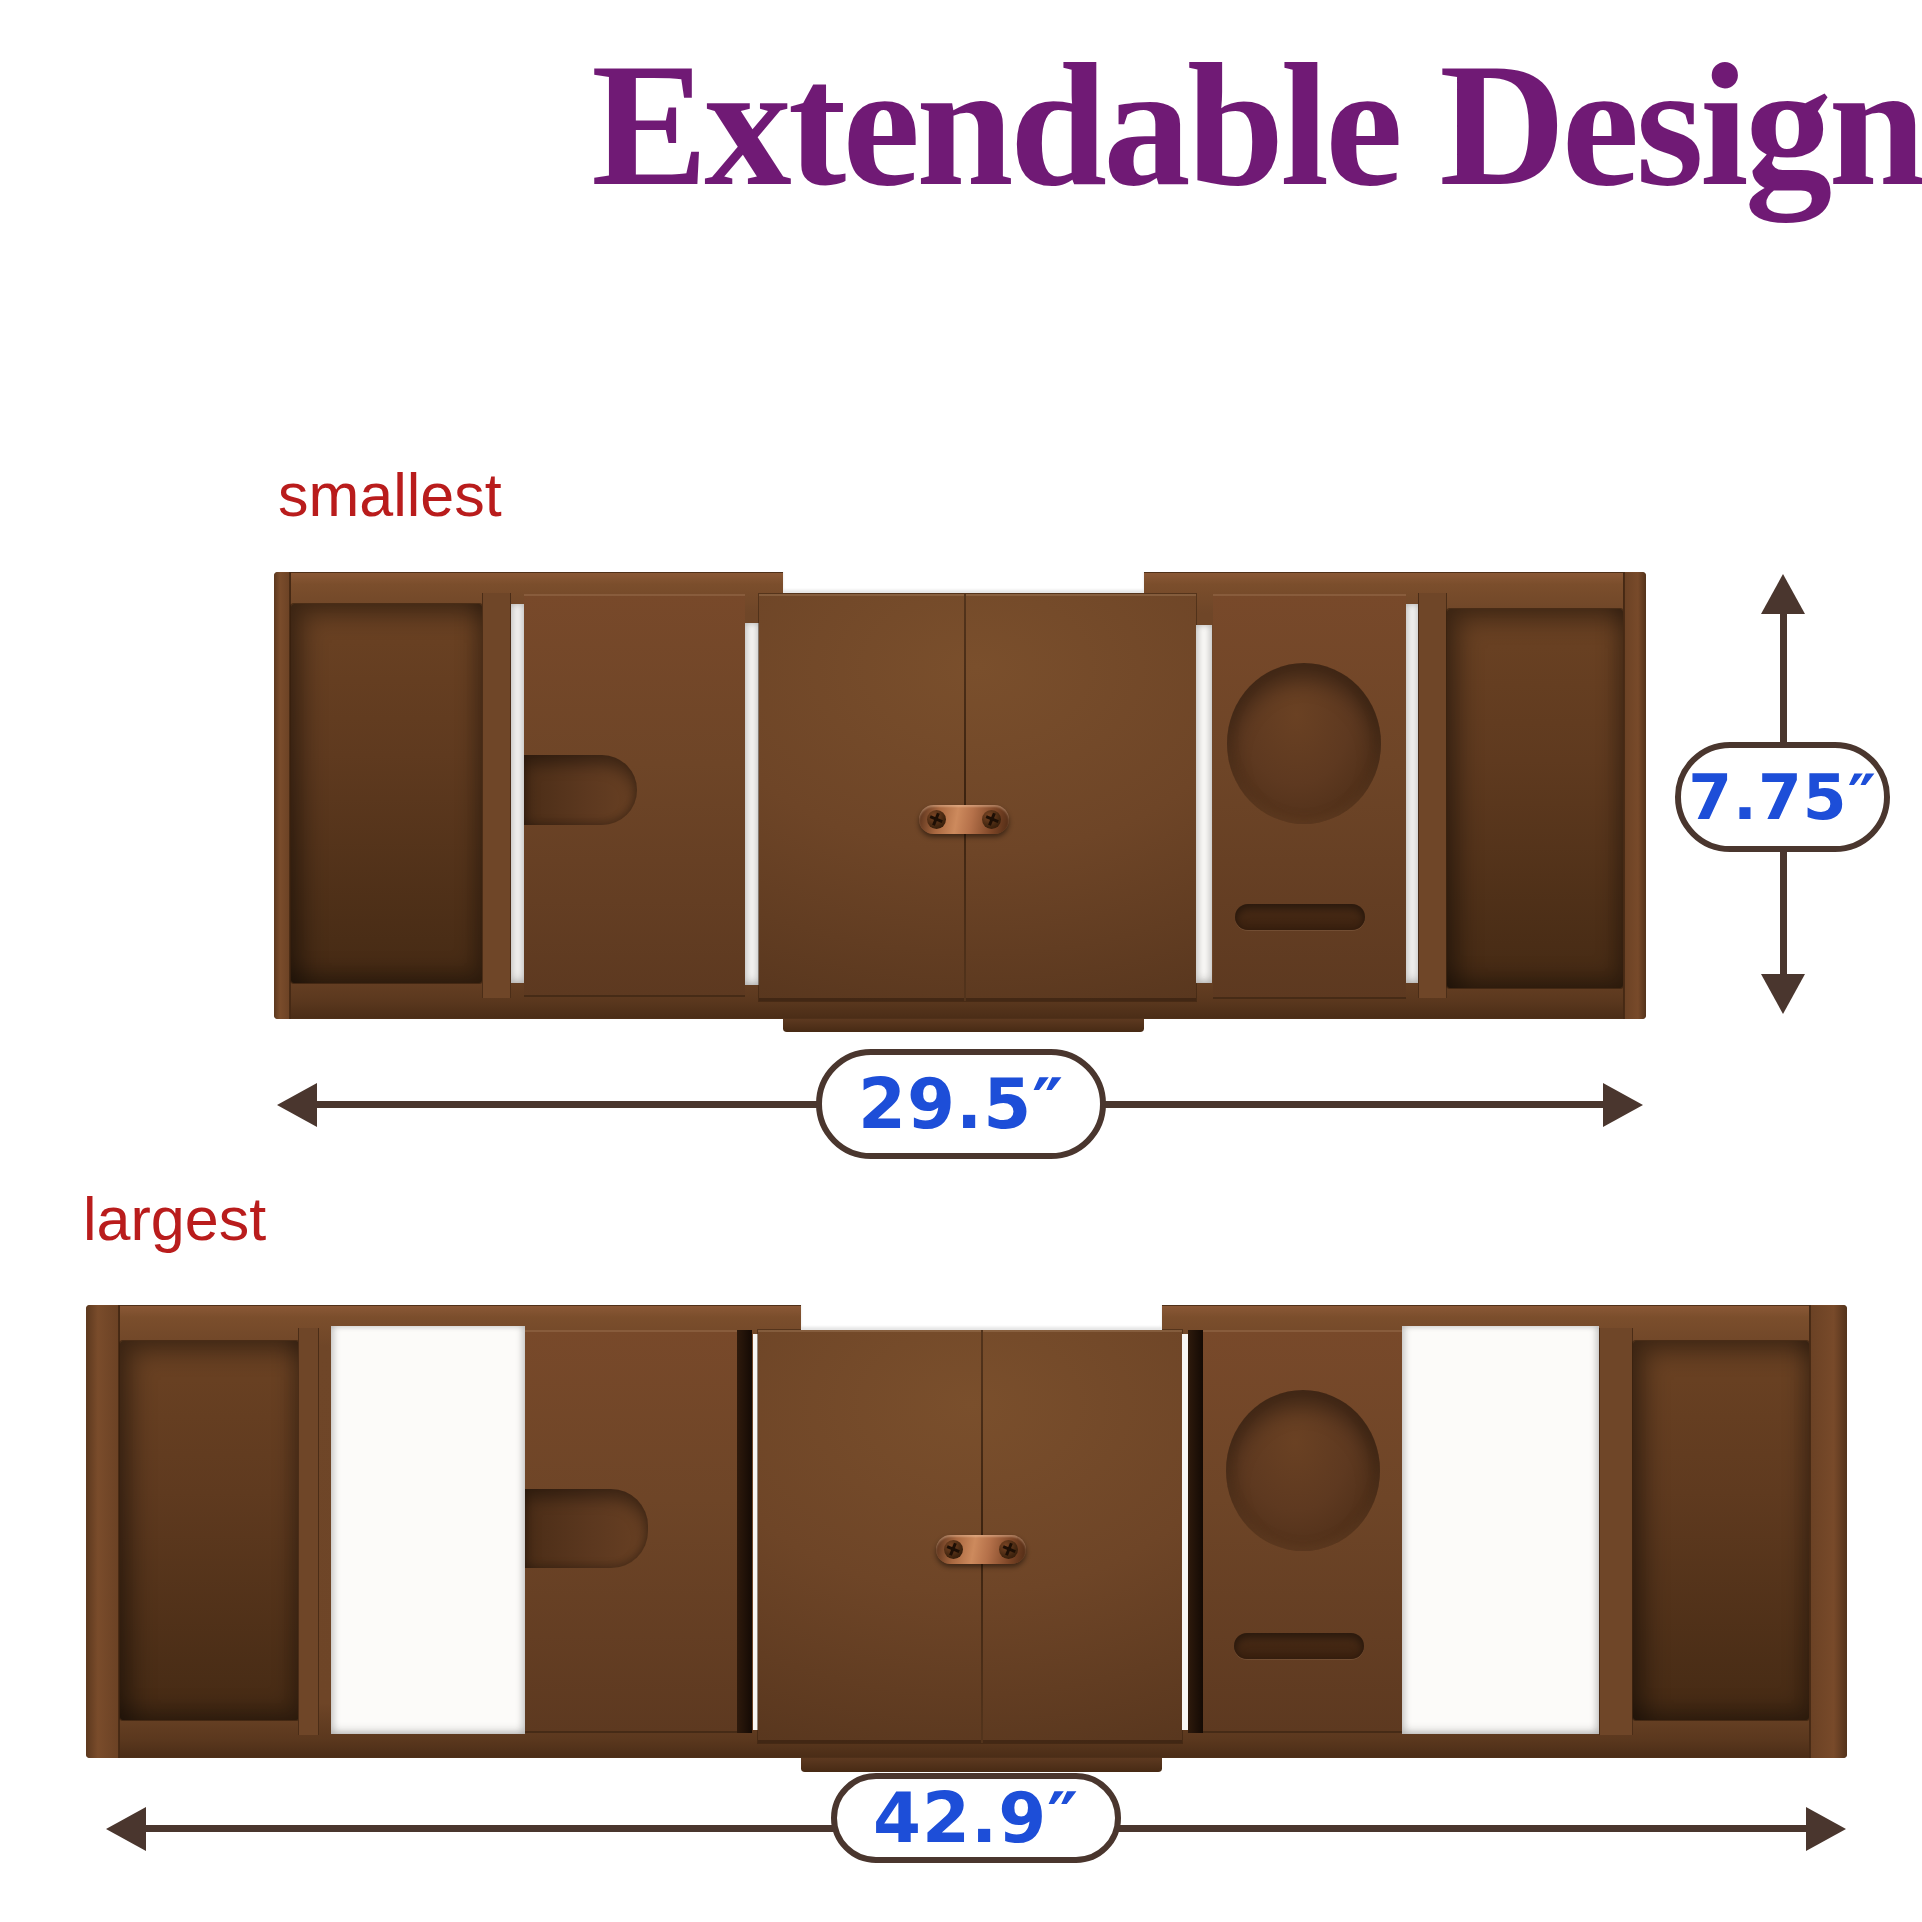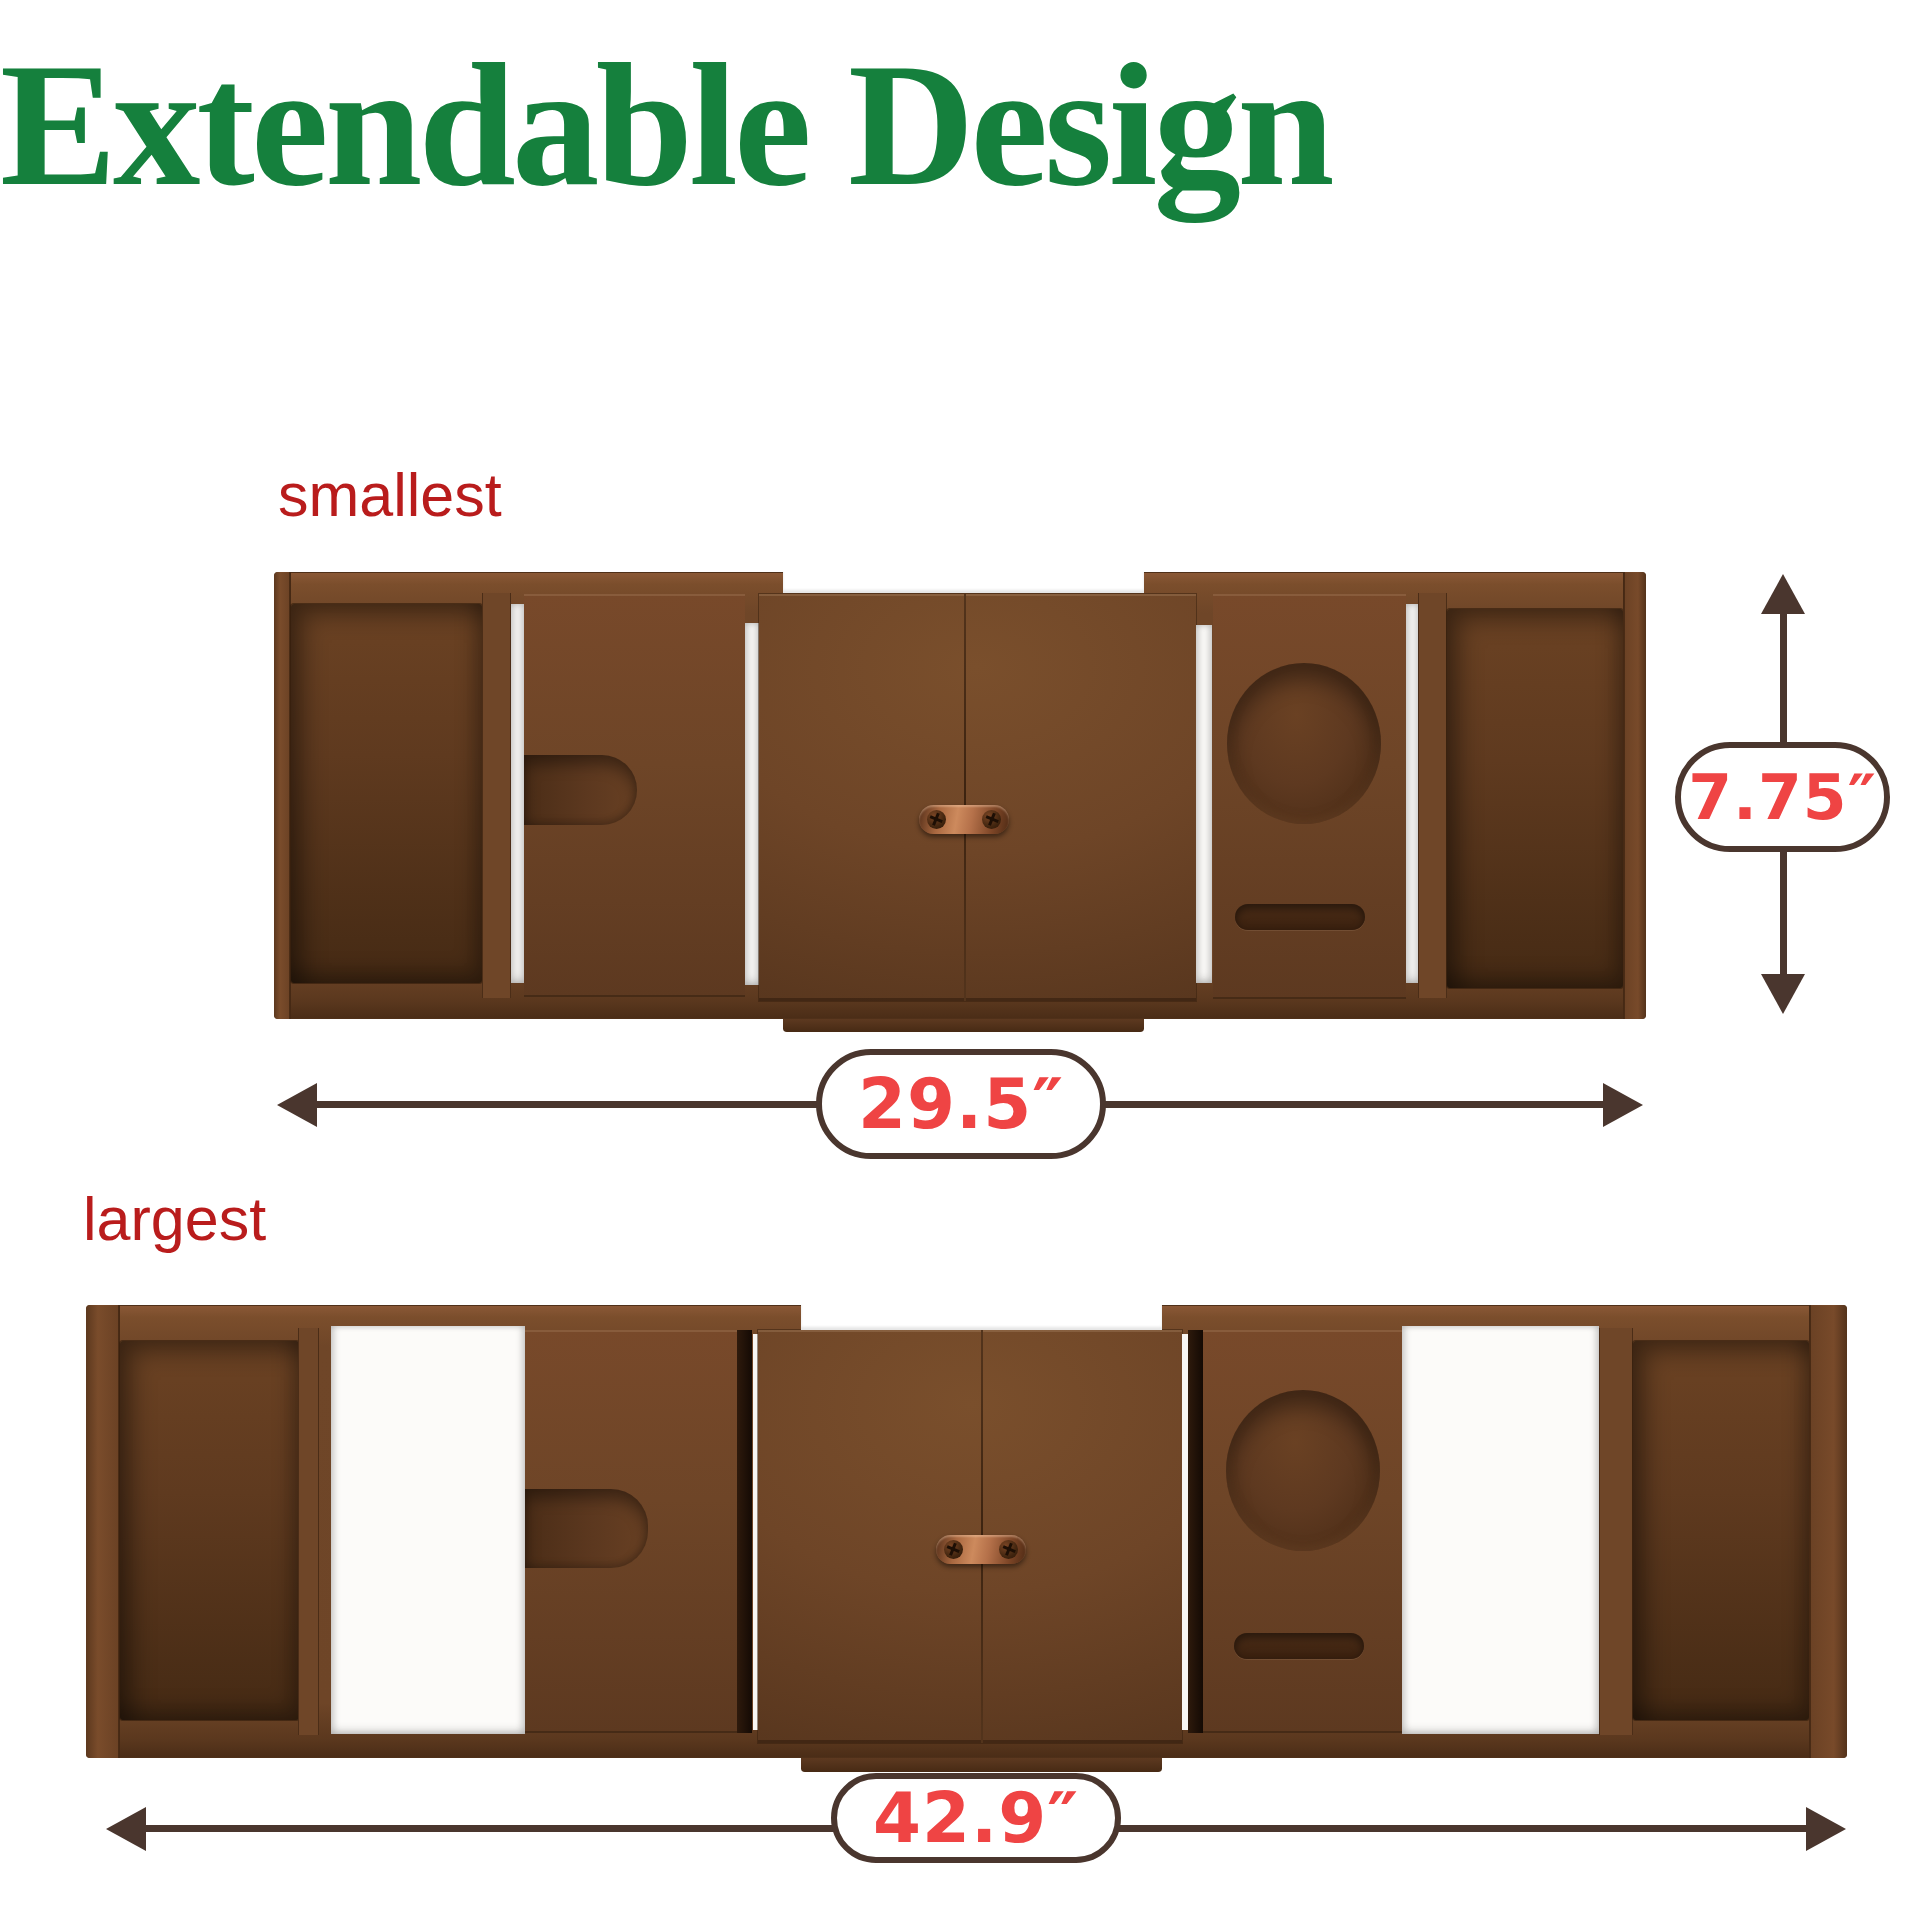--- a/index.html
+++ b/index.html
@@ -1,22 +1,22 @@
 <!DOCTYPE html>
 <html><head>
 <meta charset="utf-8">
 <style>
   html,body{margin:0;padding:0;background:#ffffff;}
   .canvas{position:relative;width:1922px;height:1922px;background:#ffffff;overflow:hidden;
           font-family:"Liberation Sans",sans-serif;}
 
   
-  .title{position:absolute;left:0;right:0;top:29px;text-align:left;
+  .title{position:absolute;left:0;right:0;top:29px;text-align:right;
          font-family:"Liberation Serif",serif;font-weight:700;font-size:175px;
-         letter-spacing:-3.8px;color:#15803d;line-height:1.1;}
+         letter-spacing:-3.8px;color:#701a75;line-height:1.1;}
   .subtitle{position:absolute;left:0;right:0;top:288px;text-align:center;
             font-size:79px;font-weight:400;color:#564740;letter-spacing:0;}
   .variant-label{position:absolute;font-size:61px;color:#b91c1c;letter-spacing:0;line-height:1;}
 
   
   .tray{position:absolute;}
   .part{position:absolute;}
   .base{left:0;top:0;width:100%;height:100%;border-radius:3.8px;border:1.9px solid #4f3019;box-sizing:border-box;
         background:linear-gradient(180deg,#8a5836 0%,#7b4e2c 2.5%,#6f4628 9%,#6e4527 88%,#5b381e 96%,#4b2d17 100%);}
   .wall-l{background:linear-gradient(90deg,#5c381e 0%,#7a4c2b 35%,#6a4124 100%);border-radius:3.8px 0 0 3.8px;
@@ -54,21 +54,21 @@
 
   
   .dim-line{position:absolute;background:#4a362e;}
   .ah{position:absolute;width:0;height:0;}
   .ah-left{border-top:22px solid transparent;border-bottom:22px solid transparent;border-right:40px solid #4a362e;}
   .ah-right{border-top:22px solid transparent;border-bottom:22px solid transparent;border-left:40px solid #4a362e;}
   .ah-up{border-left:22px solid transparent;border-right:22px solid transparent;border-bottom:40px solid #4a362e;}
   .ah-down{border-left:22px solid transparent;border-right:22px solid transparent;border-top:40px solid #4a362e;}
   .pill{position:absolute;background:#ffffff;border:6.7px solid #4a362e;border-radius:58px;box-sizing:border-box;
         display:flex;align-items:center;justify-content:center;z-index:5;
-        font-family:"DejaVu Sans",sans-serif;font-weight:700;color:#ef4444;}
+        font-family:"DejaVu Sans",sans-serif;font-weight:700;color:#1d4ed8;}
   .pill span{font-size:69px;letter-spacing:1px;line-height:1;}
   .pill.small-text span{font-size:63px;}
 </style>
 </head>
 <body>
 
 <div class="canvas">
 
   <div class="title">Extendable Design</div>
 

